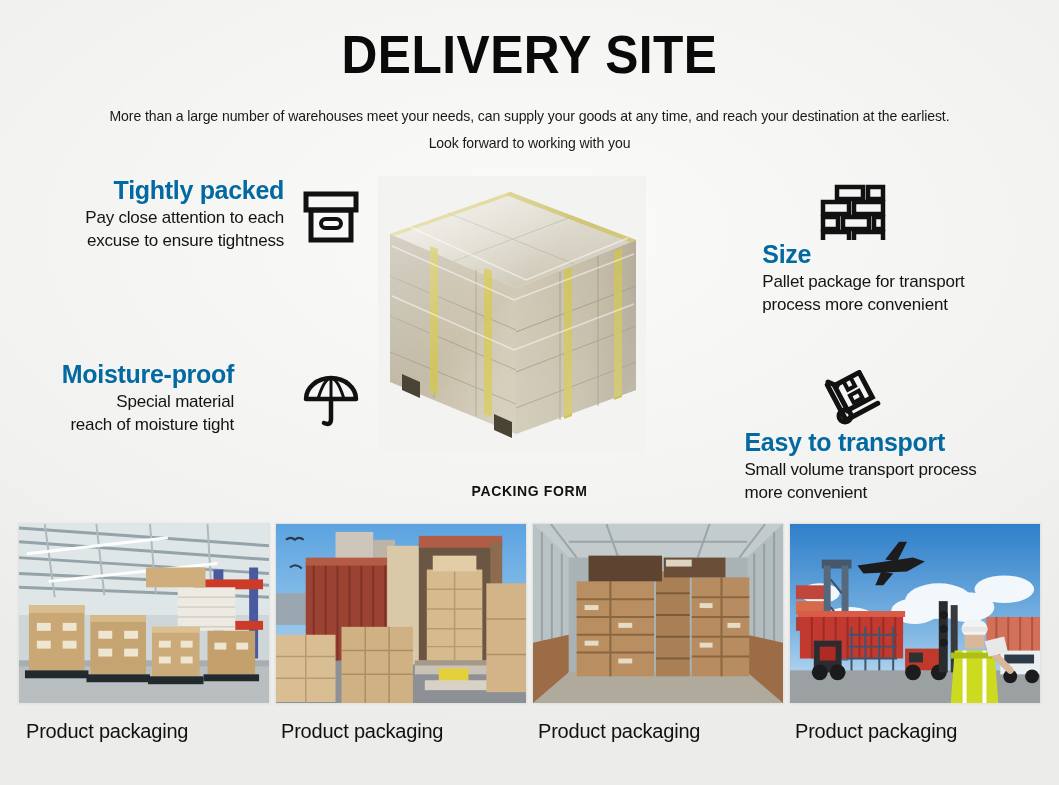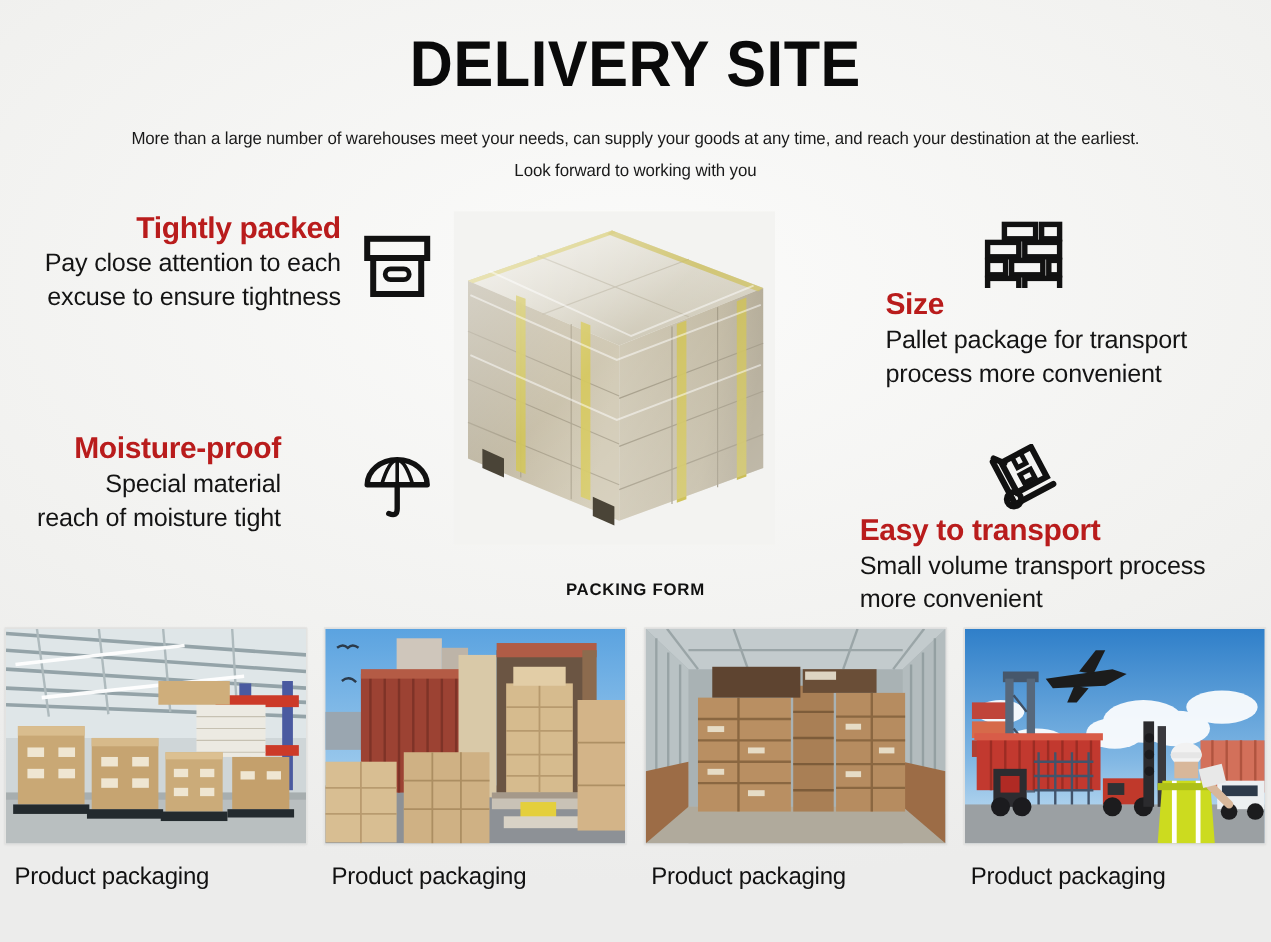--- a/index.html
+++ b/index.html
@@ -47,27 +47,27 @@
   }
   .feature.left  { flex-direction: row; }
   .feature.right { flex-direction: column; }
 
   .f-text-left  { text-align: right; }
   .f-text-right { text-align: left; }
 
   .f-title {
     font-size: 25px;
     font-weight: 700;
-    color: #b91c1c;
+    color: #0369a1;
     line-height: 1.15;
     letter-spacing: -0.3px;
     white-space: nowrap;
   }
   .f-desc {
-    font-size: 21px;
+    font-size: 17px;
     color: #141414;
     line-height: 1.28;
     letter-spacing: -0.2px;
     margin-top: 2px;
   }
 
   .f-icon { flex: 0 0 auto; }
   .f-icon svg { display: block; }
 
   #feat-tightly  { left: 0px;   top: 8px;   width: 360px; justify-content: flex-end; }
@@ -105,21 +105,21 @@
   }
 
   
   .thumb-row {
     position: absolute;
     top: 523px;
     left: 0;
     width: 1059px;
     display: flex;
     justify-content: space-between;
-    padding: 0 4px;
+    padding: 0 18px;
   }
   .thumb-cell { width: 252px; }
   .thumb {
     width: 100%;
     height: 181px;
     border: 1px solid #e3e3e1;
     background: #ddd;
     overflow: hidden;
     position: relative;
     box-shadow: 0 0 2px rgba(0,0,0,0.07);

